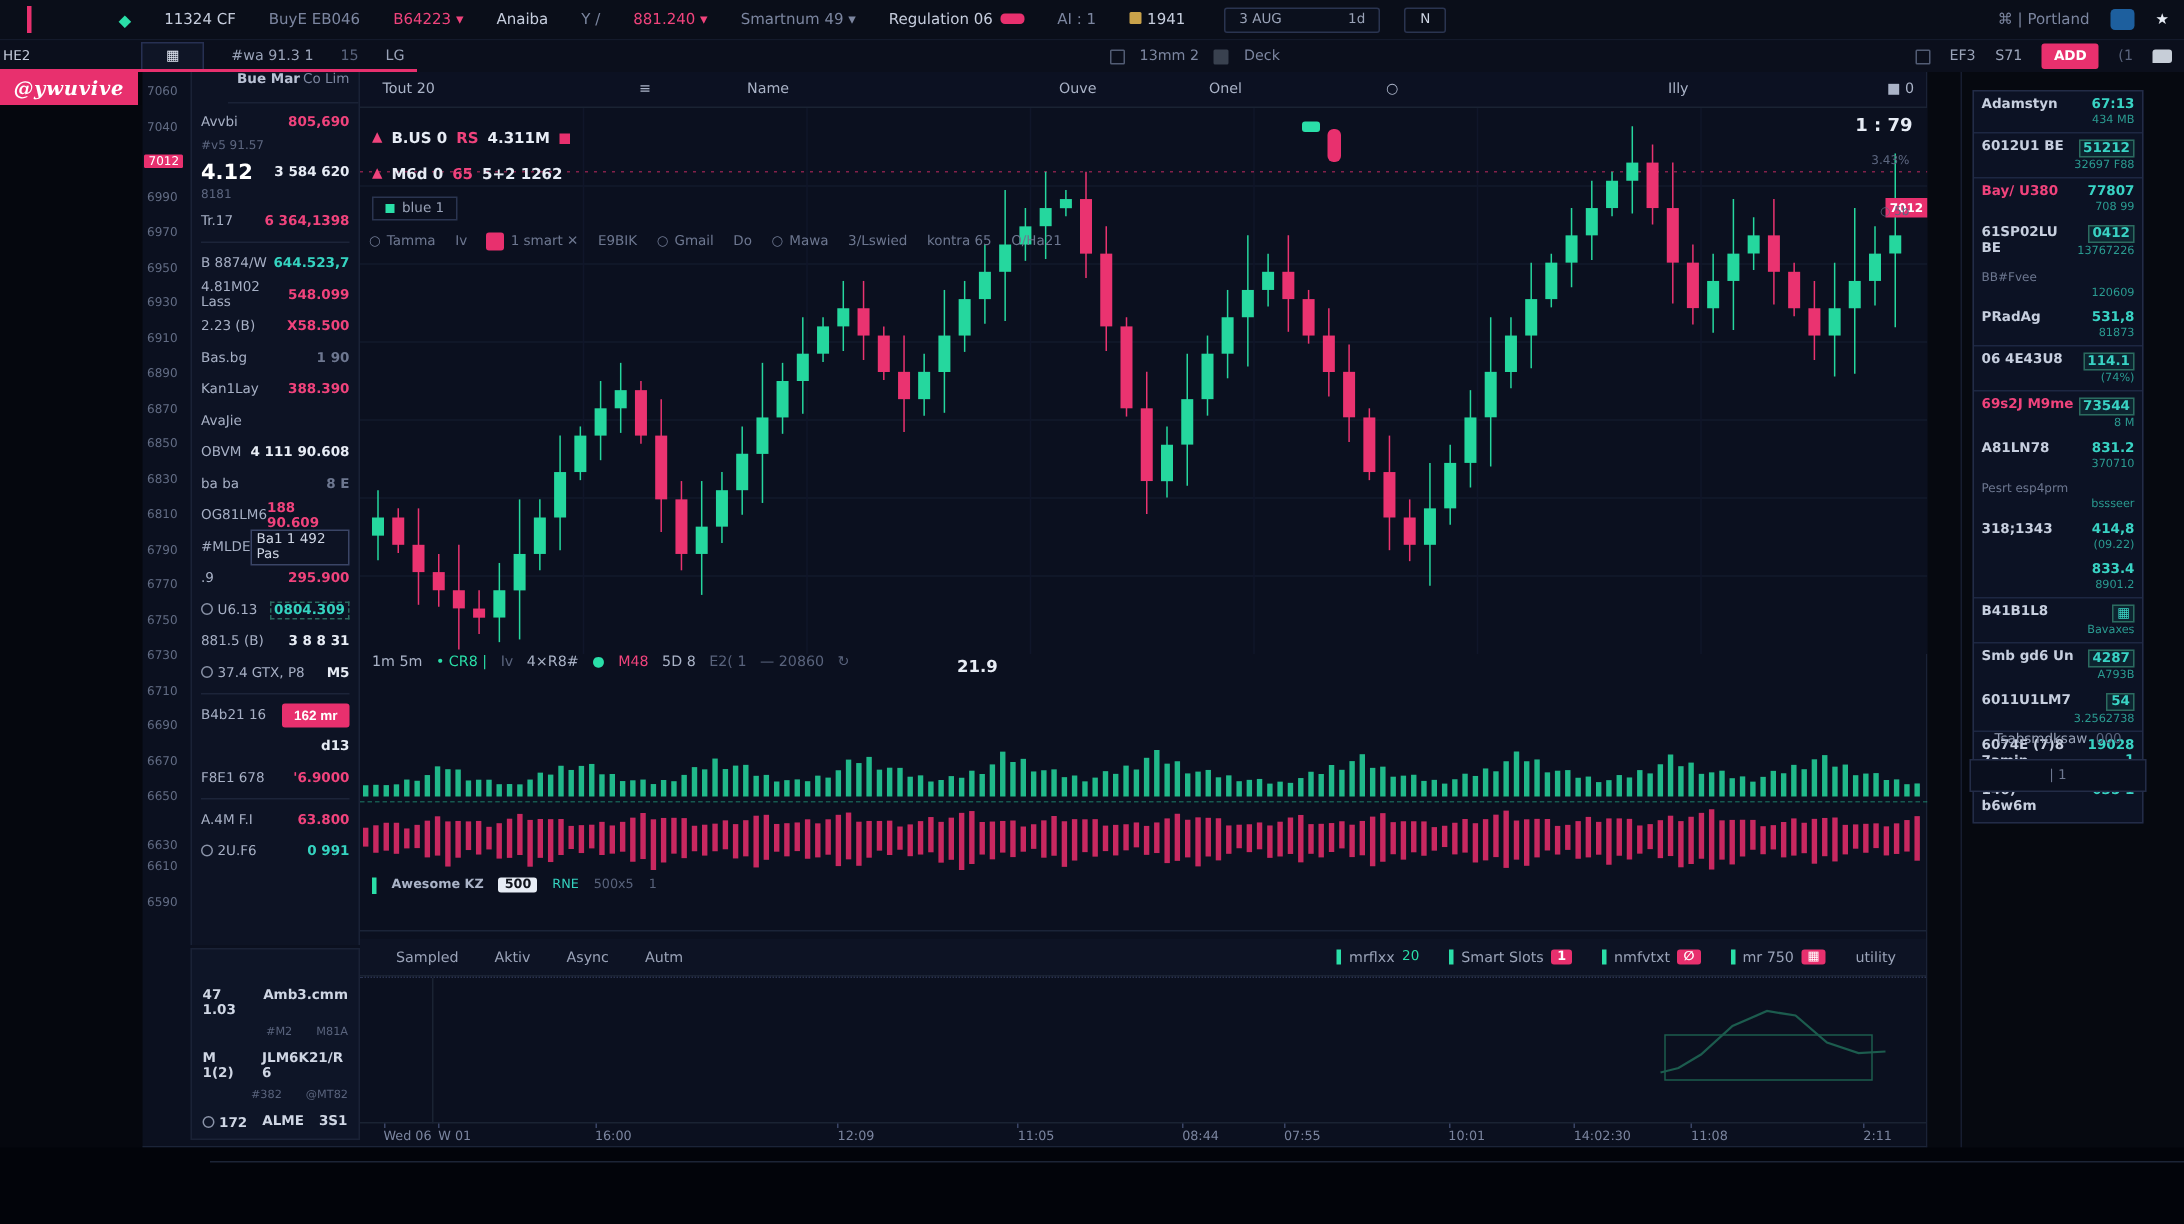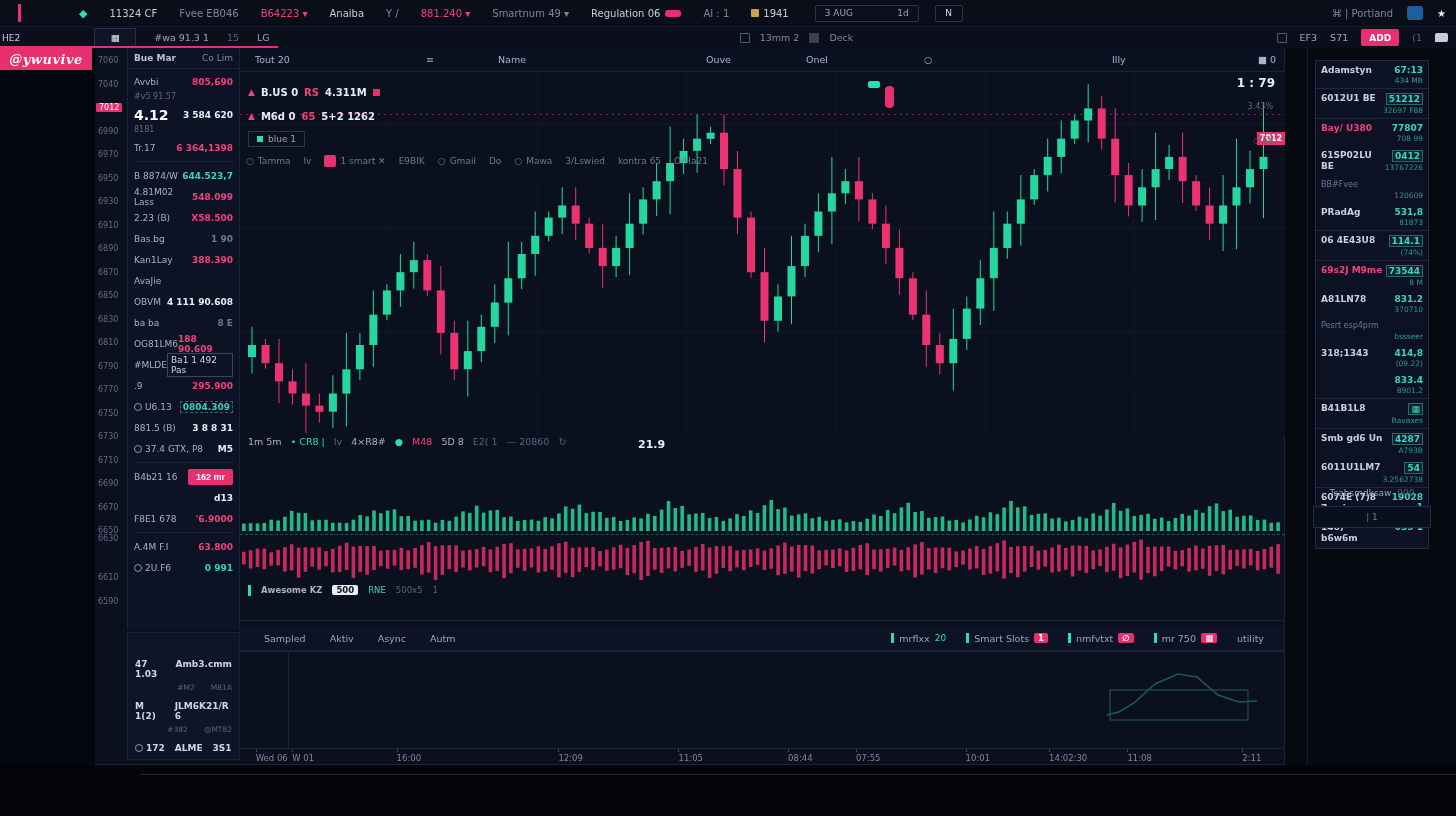--- a/index.html
+++ b/index.html
@@ -53,22 +53,22 @@
     border-bottom:1px solid #1b2438; }
 
   
   .pscale { position:absolute; left:0; top:8px; width:32px; height:572px; }
   .ps-num { position:absolute; left:3px; font-size:8px; color:#626c84; }
   .ps-pink { background:#e8306e; color:#fff; padding:0 3px; border-radius:1px; left:1px; }
 
   
   .dom { position:absolute; left:32px; top:0; width:113px; height:582px; background:#0d1324;
     border-left:1px solid #1a2236; border-right:1px solid #1a2236; font-size:9px; }
-  .dom-head { height:21px; border-bottom:1px solid #1a2236; display:flex; align-items:center;
-    justify-content:space-between; padding:0 6px; color:#b9c1d4; font-weight:bold; }
+  .dom-head { height:21px; border-bottom:1px solid #1a2236; display:flex; 
+    justify-content:space-between; padding:0 6px; color:#b9c1d4; font-weight:bold;margin-left:24px; }
   .dom-head .r { color:#7c86a0; font-weight:normal; }
   .dom-rows { padding:2px 6px; }
   .drow { display:flex; justify-content:space-between; align-items:center; height:21px; }
   .drow .k { color:#a7b0c5; } .drow .v { font-weight:bold; }
   .c-pink { color:#f0437c; } .c-teal { color:#35d3c0; } .c-white { color:#e7ecf5; } .c-dim { color:#6d7790; }
   .v-box { border:1px dashed #2b6b5f; padding:0 2px; }
   .drow-big .k { color:#fff; font-size:14px; font-weight:bold; }
   .drow-sub { height:12px; color:#5d6780; font-size:8px; }
   .dsep { border-top:1px solid #1c2439; margin:3px 0; }
   .dbtn { background:#e8306e; color:#fff; font-weight:bold; border:none; border-radius:2px;
@@ -170,21 +170,21 @@
   svg { display:block; }
 </style>
 </head>
 <body>
 <div id="app">
 
   <div class="topbar">
     <div class="tb-accent"></div>
     <span class="tb-diamond">◆</span>
     <span class="tb-item">11324 CF</span>
-    <span class="tb-item tb-dim">Fvee EB046</span>
+    <span class="tb-item tb-dim">BuyE EB046</span>
     <span class="tb-item tb-pink"><span>B64223</span> ▾</span>
     <span class="tb-item">Anaiba</span>
     <span class="tb-item tb-dim">Y /</span>
     <span class="tb-item tb-pink"><span>881.240</span> ▾</span>
     <span class="tb-item tb-dim"><span>Smartnum 49</span> ▾</span>
     <span class="tb-item"><span>Regulation 06</span><span class="tb-pill"></span></span>
     <span class="tb-item tb-dim">AI : 1</span>
     <span class="tb-item"><span class="tb-amber"></span><span>1941</span></span>
     <span class="tb-input">
         <span>3 AUG</span>
@@ -240,21 +240,21 @@
         <div class="ps-num" style="top: 258.5px;">6830</div>
         <div class="ps-num" style="top: 282px;">6810</div>
         <div class="ps-num" style="top: 305.5px;">6790</div>
         <div class="ps-num" style="top: 329px;">6770</div>
         <div class="ps-num" style="top: 352.5px;">6750</div>
         <div class="ps-num" style="top: 376px;">6730</div>
         <div class="ps-num" style="top: 399.5px;">6710</div>
         <div class="ps-num" style="top: 423px;">6690</div>
         <div class="ps-num" style="top: 446.5px;">6670</div>
         <div class="ps-num" style="top: 470px;">6650</div>
-        <div class="ps-num" style="top: 478px;">6630</div>
+        <div class="ps-num" style="top: 503px;">6630</div>
         <div class="ps-num" style="top: 517px;">6610</div>
         <div class="ps-num" style="top: 540.5px;">6590</div>
       </div>
 
     <div class="dom">
       <div class="dom-head">
         <span>Bue Mar</span>
         <span class="r">Co  Lim</span>
       </div>
       <div class="dom-rows" id="dom-rows">

